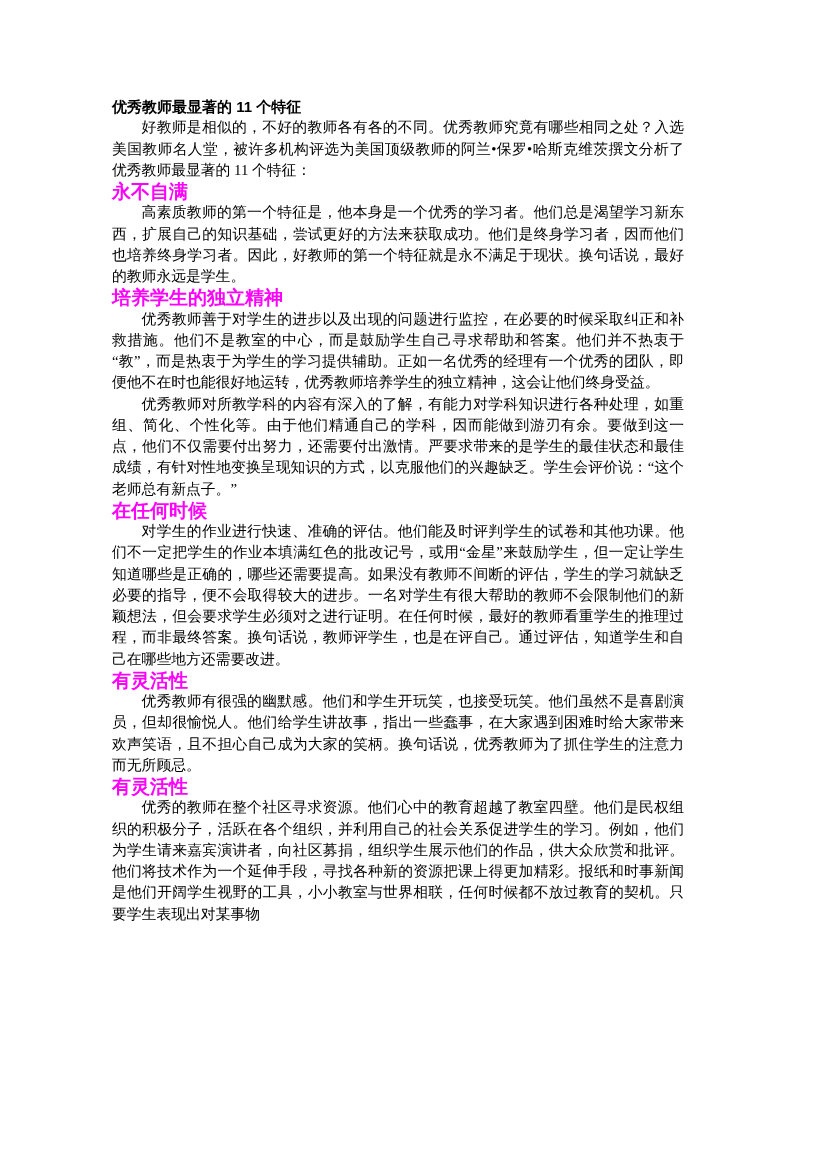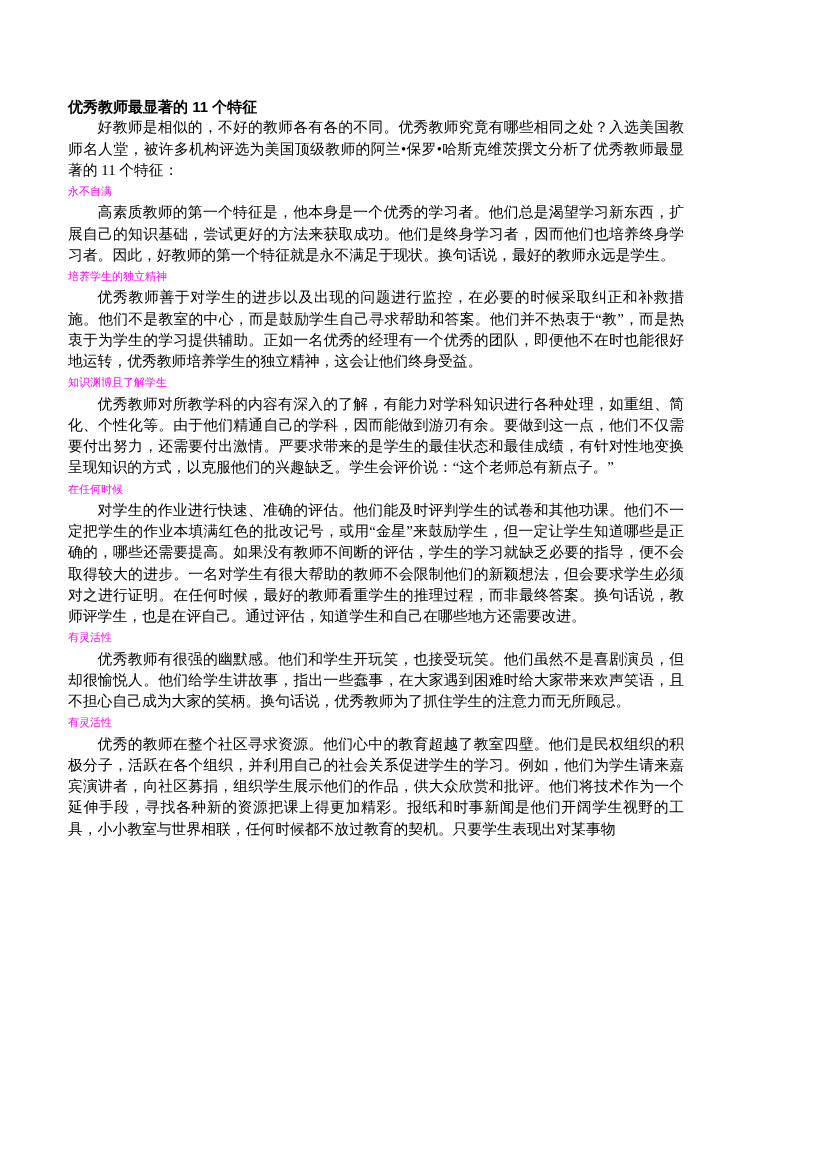--- a/index.html
+++ b/index.html
@@ -10,37 +10,37 @@
   html,body{margin:0;padding:0;}
   body{
     width:827px;height:1169px;
     background:var(--page-bg);
     font-family:"Liberation Serif","DejaVu Serif",serif;
     color:var(--body-color);
   }
   .page{
     box-sizing:border-box;
     width:800px;height:1169px;
-    padding:96px 116px 0 68px;
+    padding:96px 116px 0 112px;
     overflow:hidden;
     background:var(--page-bg);
   }
   .doc-title{
     margin:0;
     font-family:"Liberation Sans","DejaVu Sans",sans-serif;
     font-weight:bold;
     font-size:15px;
     line-height:21.25px;
     color:var(--body-color);
   }
   .section-heading{
     margin:0;
     font-family:"Liberation Sans","DejaVu Sans",sans-serif;
-    font-weight:normal;
-    font-size:11px;
+    font-weight:bold;
+    font-size:19px;
     line-height:21.25px;
     color:var(--heading-color);
   }
   .body-para{
     margin:0;
     font-size:14.8px;
     line-height:21.25px;
     text-indent:2em;
     text-align:justify;
     word-break:break-all;
@@ -55,21 +55,20 @@
 
   <p class="body-para">好教师是相似的，不好的教师各有各的不同。优秀教师究竟有哪些相同之处？入选美国教师名人堂，被许多机构评选为美国顶级教师的阿兰•保罗•哈斯克维茨撰文分析了优秀教师最显著的 11 个特征：</p>
 
   <h2 class="section-heading">永不自满</h2>
   <p class="body-para">高素质教师的第一个特征是，他本身是一个优秀的学习者。他们总是渴望学习新东西，扩展自己的知识基础，尝试更好的方法来获取成功。他们是终身学习者，因而他们也培养终身学习者。因此，好教师的第一个特征就是永不满足于现状。换句话说，最好的教师永远是学生。</p>
 
 
   <h2 class="section-heading">培养学生的独立精神</h2>
   <p class="body-para">优秀教师善于对学生的进步以及出现的问题进行监控，在必要的时候采取纠正和补救措施。他们不是教室的中心，而是鼓励学生自己寻求帮助和答案。他们并不热衷于“教”，而是热衷于为学生的学习提供辅助。正如一名优秀的经理有一个优秀的团队，即便他不在时也能很好地运转，优秀教师培养学生的独立精神，这会让他们终身受益。</p>
 
-  <h2 class="section-heading">知识渊博且了解学生</h2>
   <p class="body-para">优秀教师对所教学科的内容有深入的了解，有能力对学科知识进行各种处理，如重组、简化、个性化等。由于他们精通自己的学科，因而能做到游刃有余。要做到这一点，他们不仅需要付出努力，还需要付出激情。严要求带来的是学生的最佳状态和最佳成绩，有针对性地变换呈现知识的方式，以克服他们的兴趣缺乏。学生会评价说：“这个老师总有新点子。”</p>
 
   <h2 class="section-heading">在任何时候</h2>
   <p class="body-para">对学生的作业进行快速、准确的评估。他们能及时评判学生的试卷和其他功课。他们不一定把学生的作业本填满红色的批改记号，或用“金星”来鼓励学生，但一定让学生知道哪些是正确的，哪些还需要提高。如果没有教师不间断的评估，学生的学习就缺乏必要的指导，便不会取得较大的进步。一名对学生有很大帮助的教师不会限制他们的新颖想法，但会要求学生必须对之进行证明。在任何时候，最好的教师看重学生的推理过程，而非最终答案。换句话说，教师评学生，也是在评自己。通过评估，知道学生和自己在哪些地方还需要改进。</p>
 
   <h2 class="section-heading">有灵活性</h2>
   <p class="body-para">优秀教师有很强的幽默感。他们和学生开玩笑，也接受玩笑。他们虽然不是喜剧演员，但却很愉悦人。他们给学生讲故事，指出一些蠢事，在大家遇到困难时给大家带来欢声笑语，且不担心自己成为大家的笑柄。换句话说，优秀教师为了抓住学生的注意力而无所顾忌。</p>
 
   <h2 class="section-heading">有灵活性</h2>
   <p class="body-para">优秀的教师在整个社区寻求资源。他们心中的教育超越了教室四壁。他们是民权组织的积极分子，活跃在各个组织，并利用自己的社会关系促进学生的学习。例如，他们为学生请来嘉宾演讲者，向社区募捐，组织学生展示他们的作品，供大众欣赏和批评。他们将技术作为一个延伸手段，寻找各种新的资源把课上得更加精彩。报纸和时事新闻是他们开阔学生视野的工具，小小教室与世界相联，任何时候都不放过教育的契机。只要学生表现出对某事物</p>

